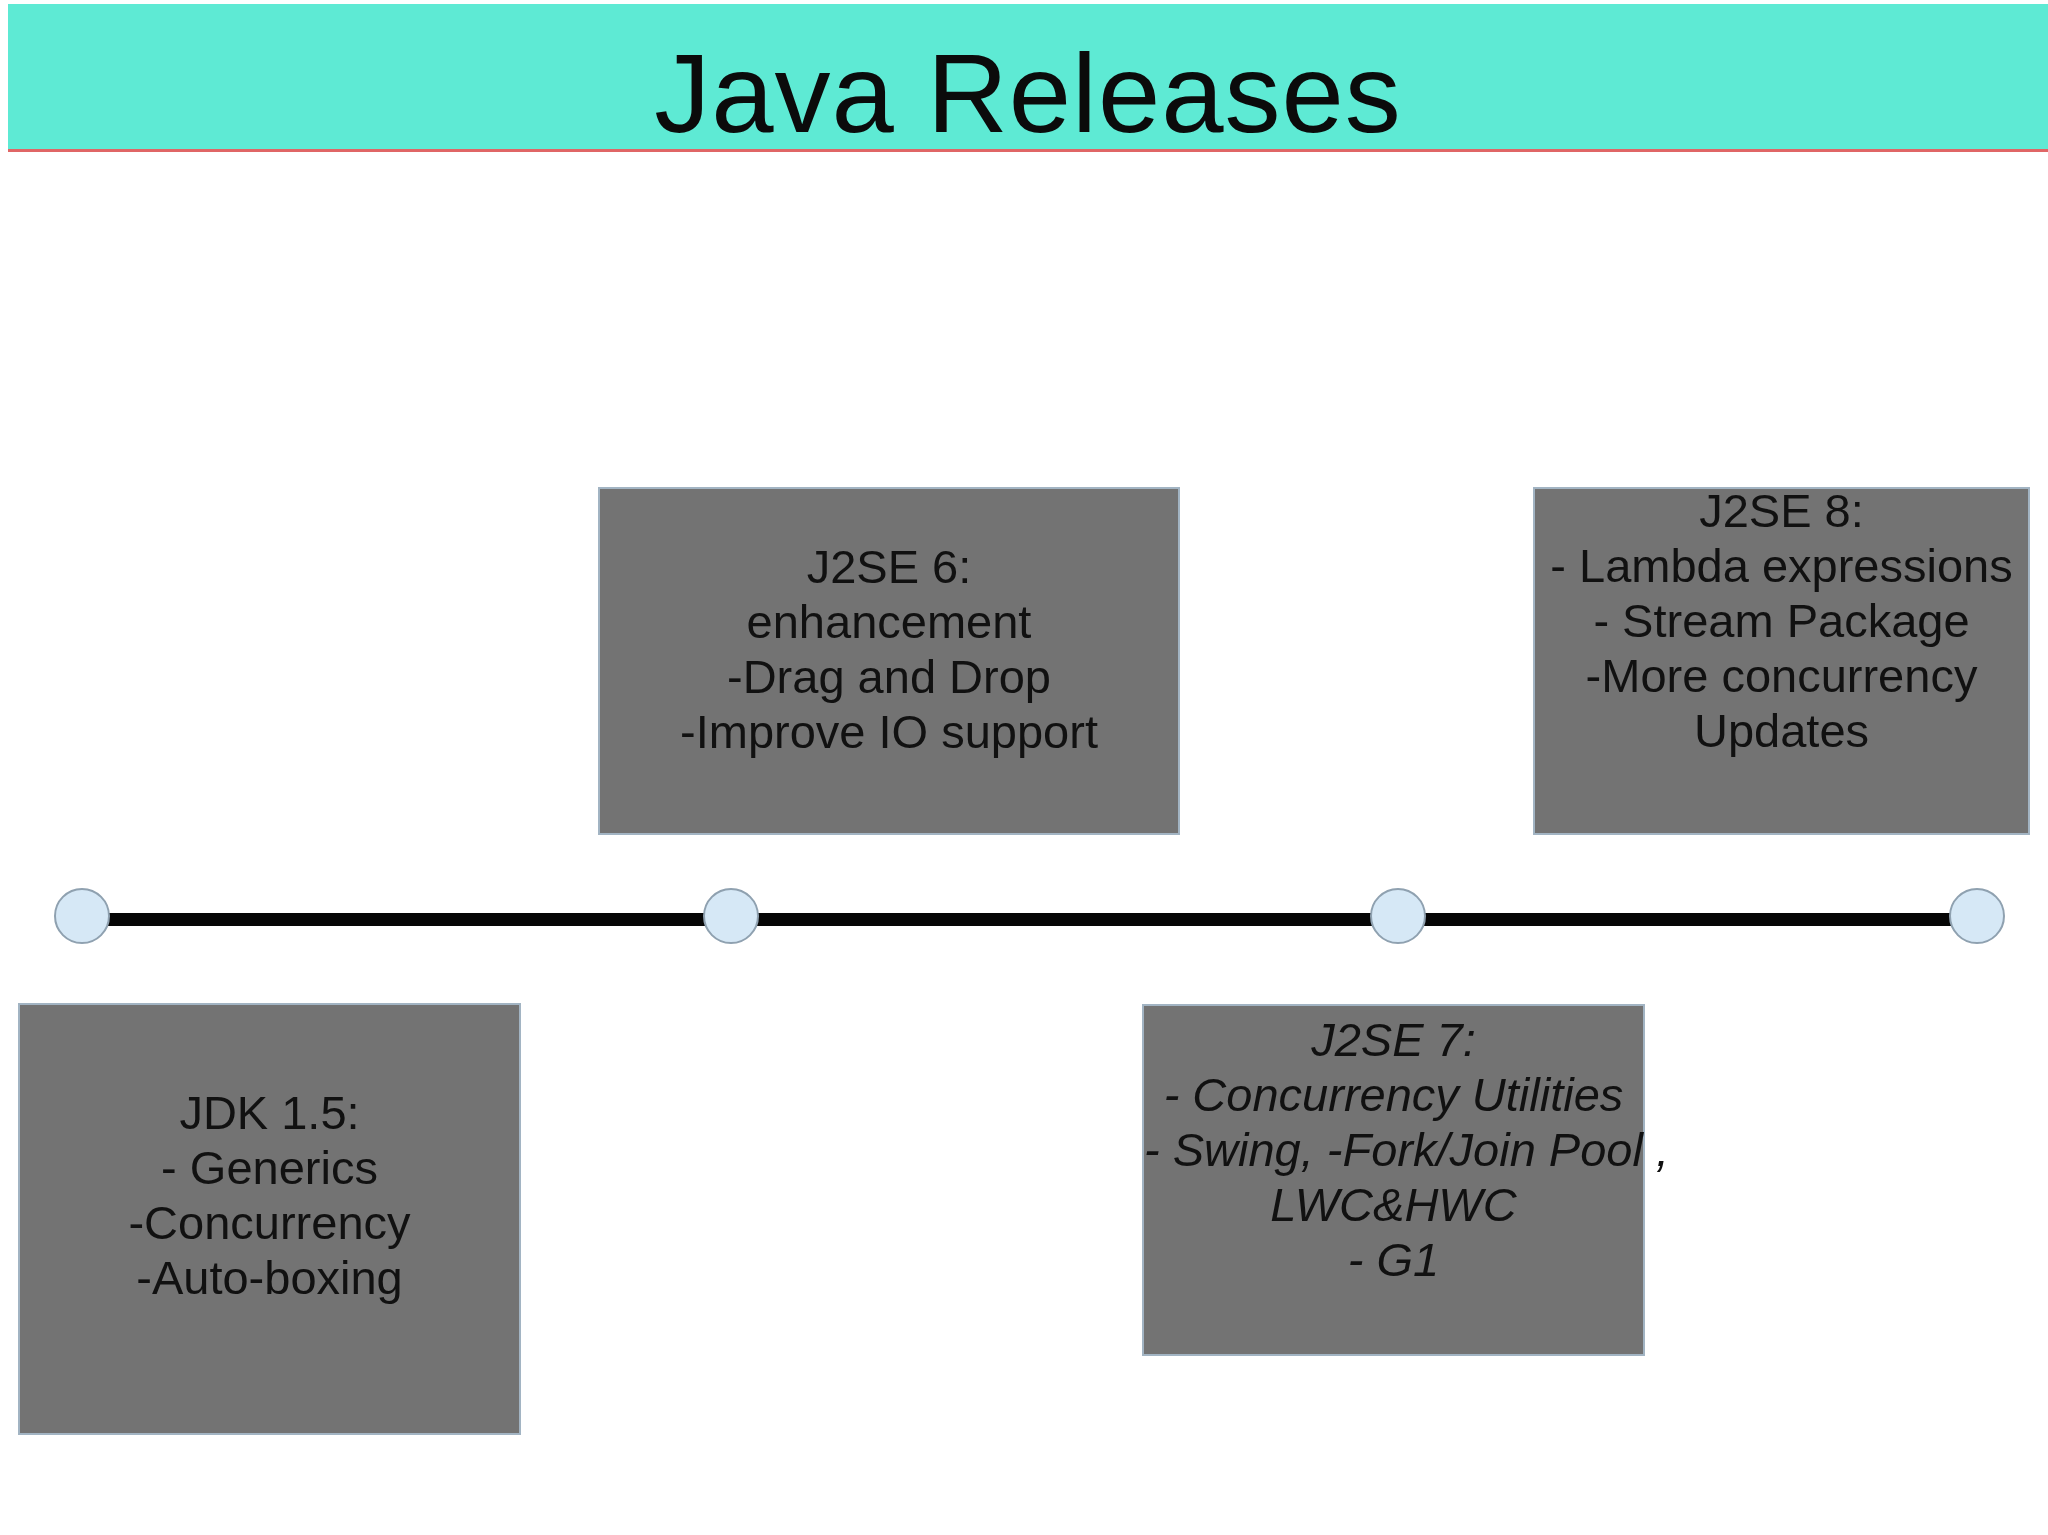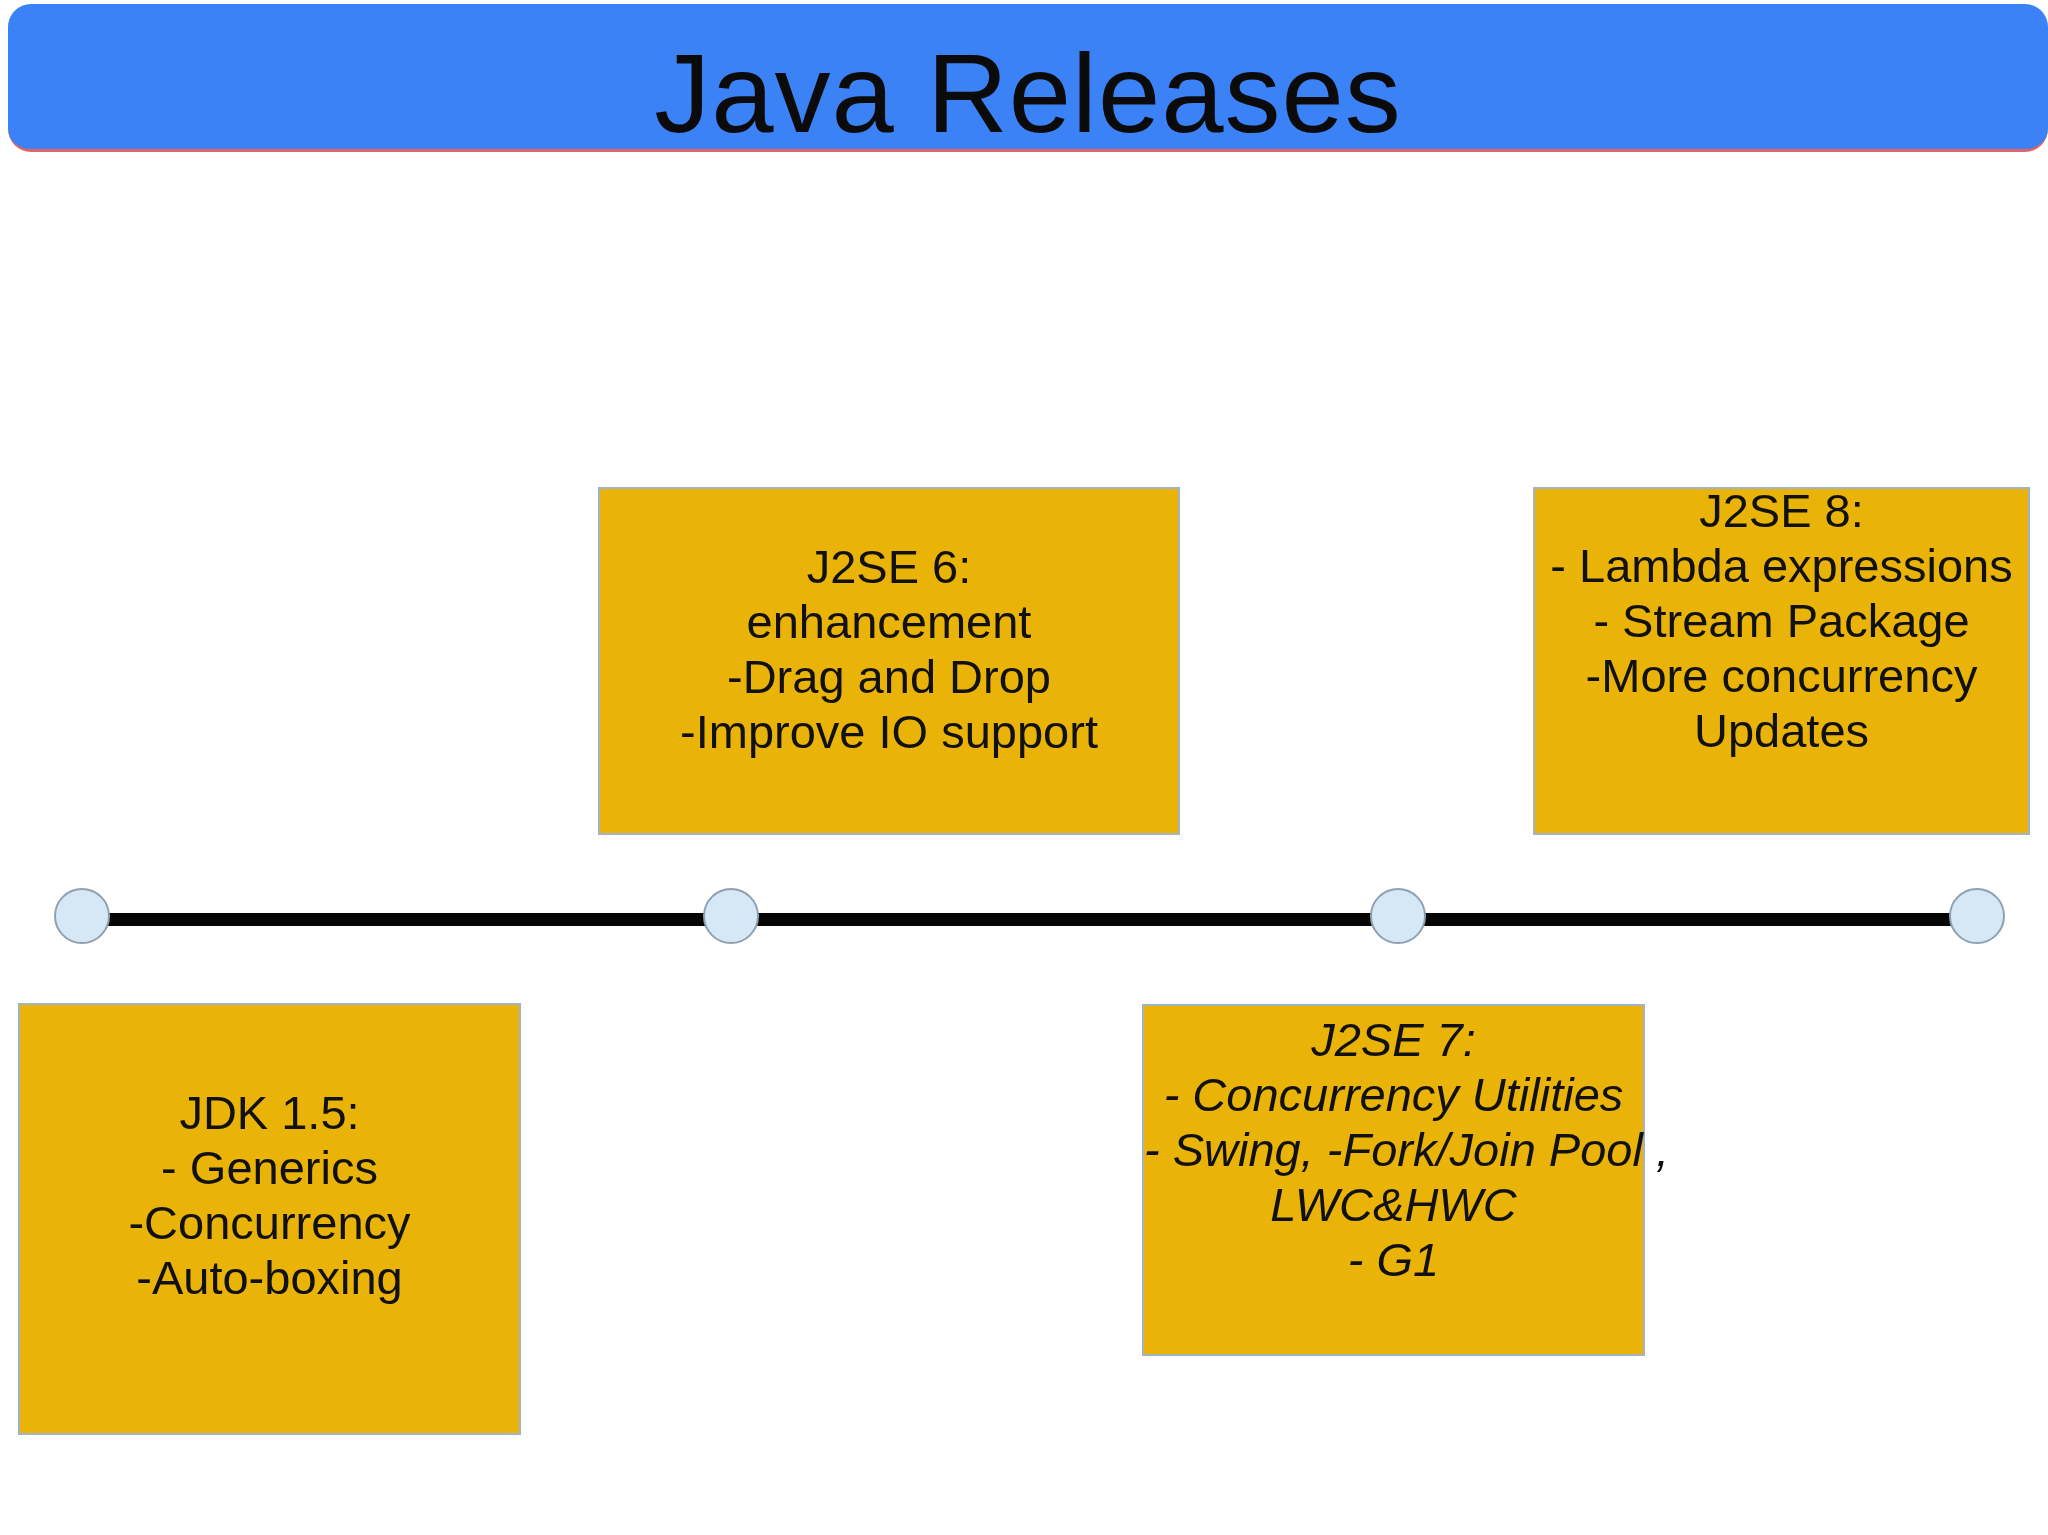--- a/index.html
+++ b/index.html
@@ -3,23 +3,23 @@
 <meta charset="utf-8">
 <style>
   html,body{margin:0;padding:0;}
   body{
     width:2048px;height:1535px;position:relative;overflow:hidden;
     background:#ffffff;
     font-family:"Liberation Sans","DejaVu Sans",sans-serif;
   }
   .banner{
     position:absolute;left:8px;top:4px;right:0;height:145px;
-    background:#3b82f6;
+    background:#5eead4;
     border-bottom:3px solid #e06666;
-    display:flex;justify-content:center;align-items:flex-end;border-radius:23px;
+    display:flex;justify-content:center;align-items:flex-end;
   }
   .banner h1{
     margin:0;padding:0 0 0 0;
     font-size:112px;line-height:0.98;font-weight:400;
     color:#0b0b0b;letter-spacing:1px;
   }
   .timeline-line{
     position:absolute;left:83px;top:913px;width:1895px;height:13px;
     background:#060606;
   }
@@ -28,21 +28,21 @@
     border-radius:50%;
     background:#d6e8f6;border:2px solid #8fa1b0;
     box-sizing:border-box;
   }
   .node-1{left:54px;}
   .node-2{left:703px;}
   .node-3{left:1370px;}
   .node-4{left:1949px;}
   .release-box{
     position:absolute;box-sizing:border-box;
-    background:#eab308;border:2px solid #a2b4c3;
+    background:#737373;border:2px solid #a2b4c3;
     text-align:center;color:#111111;
     font-size:47px;line-height:55px;
   }
   .box-line{white-space:nowrap;}
   .box-j2se6{left:598px;top:487px;width:582px;height:348px;padding-top:50px;}
   .box-j2se8{left:1533px;top:487px;width:497px;height:348px;}
   .box-j2se8 .lines{margin-top:-6px;}
   .box-jdk15{left:18px;top:1003px;width:503px;height:432px;padding-top:80px;}
   .box-j2se7{left:1142px;top:1004px;width:503px;height:352px;padding-top:6px;font-style:italic;}
 </style>

